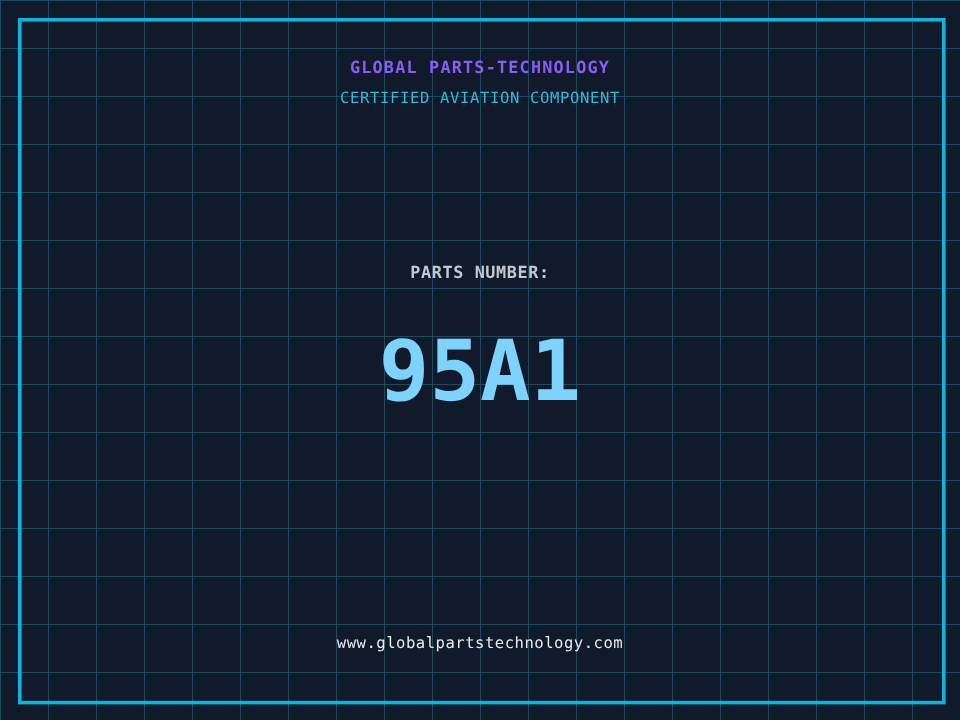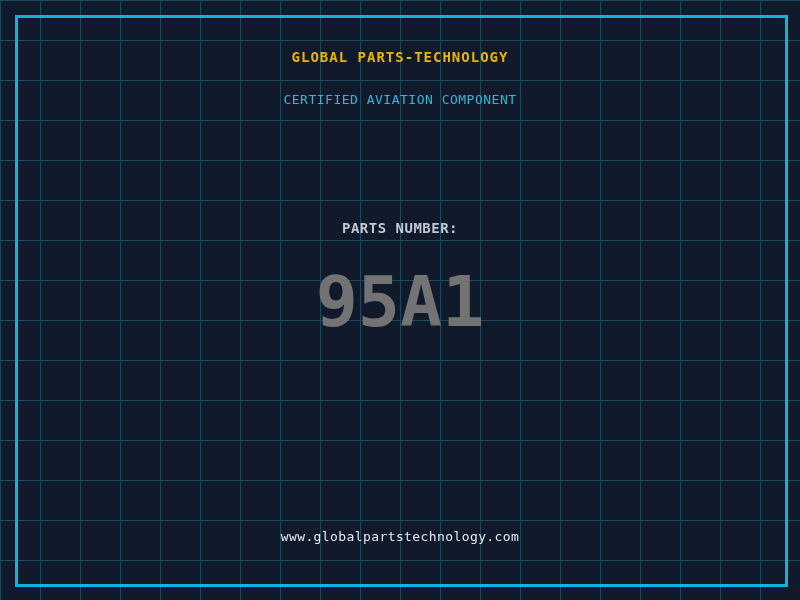--- a/index.html
+++ b/index.html
@@ -38,44 +38,44 @@
     left: 0;
     width: 100%;
     text-align: center;
     white-space: pre;
   }
   .company-name {
     top: 50px;
     font-size: 14px;
     font-weight: bold;
     letter-spacing: 1px;
-    color: #eab308;
+    color: #8b5cf6;
     line-height: 14px;
   }
   .certification {
-    top: 93px;
+    top: 76px;
     font-size: 13px;
     letter-spacing: 0.5px;
     color: #38b6d8;
     line-height: 14px;
   }
   .part-number-label {
     top: 221px;
     font-size: 14px;
     font-weight: bold;
     letter-spacing: 0.5px;
     color: #c3c8d2;
     line-height: 14px;
   }
   .part-number {
-    top: 267px;
+    top: 274px;
     font-size: 70px;
     font-weight: bold;
     letter-spacing: 0px;
-    color: #737373;
+    color: #7dd3fc;
     line-height: 70px;
   }
   .website {
     top: 530px;
     font-size: 13px;
     letter-spacing: 0.4px;
     color: #e8ebee;
     line-height: 14px;
   }
 </style>

